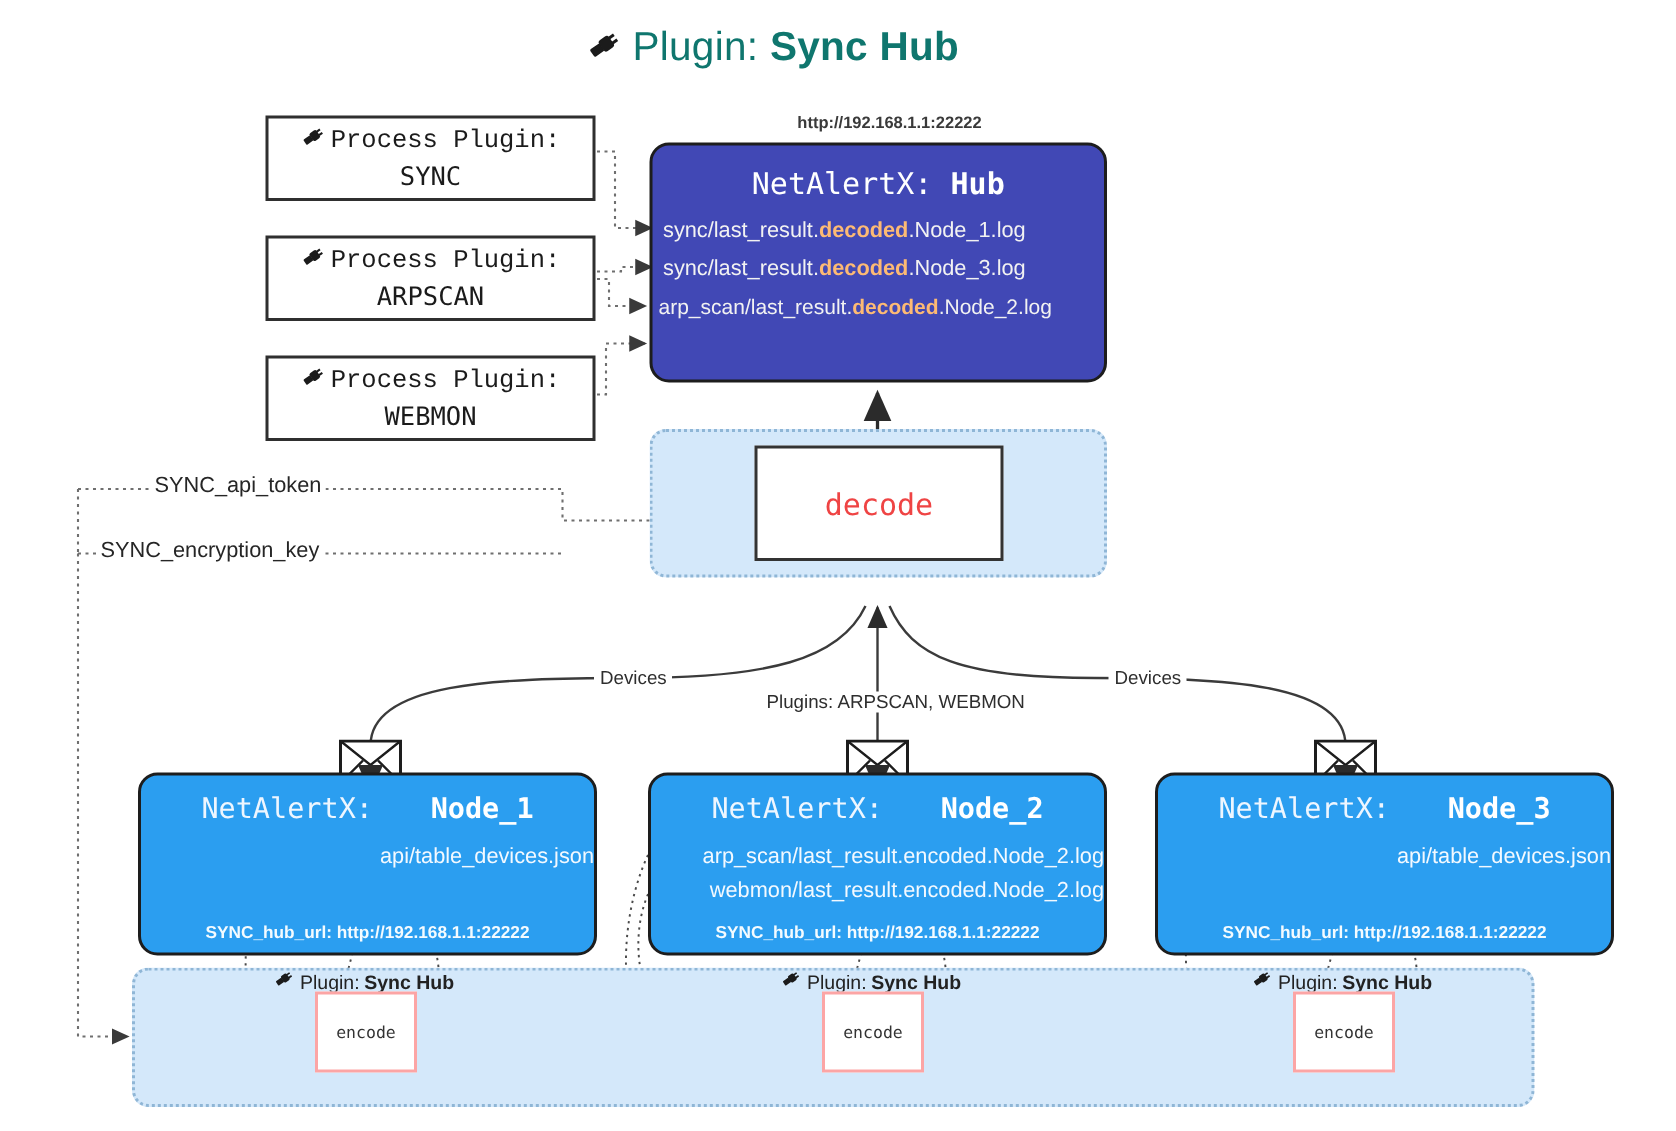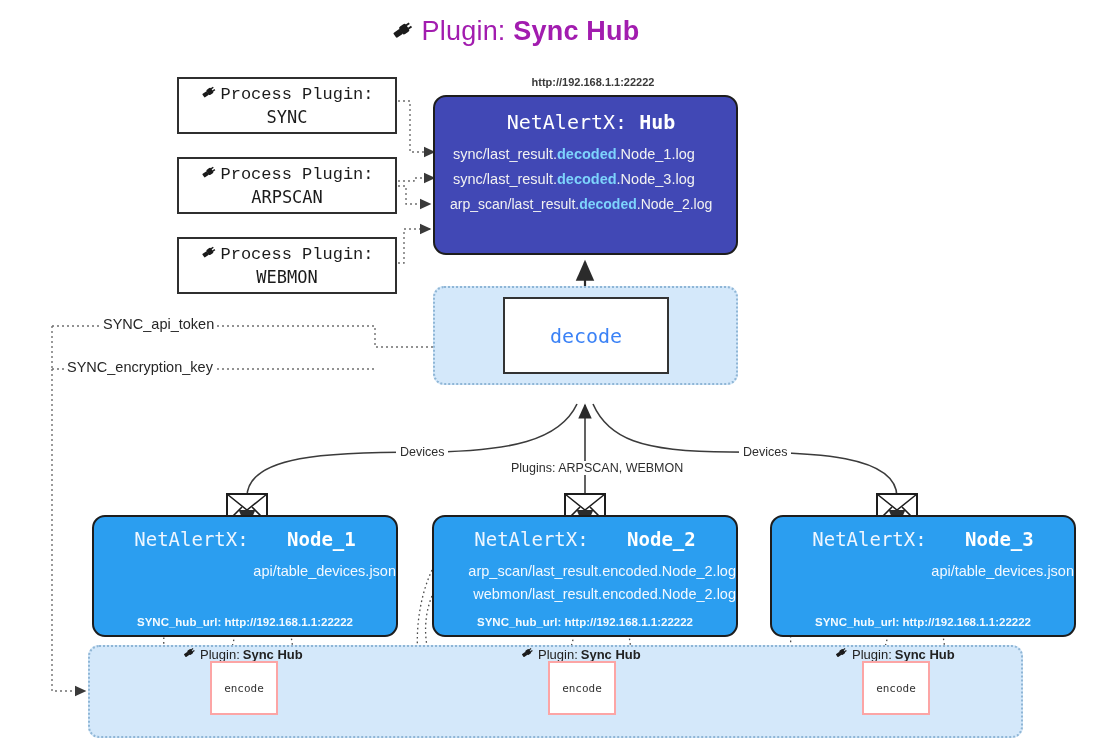--- a/index.html
+++ b/index.html
@@ -11,21 +11,21 @@
     overflow:hidden;
     position:relative;
   }
   #stage{position:absolute;left:0;top:0;width:1117px;height:754px;}
   svg#wires{position:absolute;left:0;top:0;width:1117px;height:754px;pointer-events:none;}
   .abs{position:absolute;box-sizing:border-box;}
 
   
   #title{
     left:0;top:16px;width:1029px;text-align:center;
-    font-size:27px;color:#a21caf;letter-spacing:.2px;
+    font-size:27px;color:#0f766e;letter-spacing:.2px;
   }
   #title .plug{display:inline-block;vertical-align:-3px;margin-right:6px;}
   #title .b{font-weight:bold;}
 
   
   .proc{
     width:220px;height:57px;
     border:2px solid #2f2f2f;background:#ffffff;
     font-family:"DejaVu Sans Mono","Liberation Mono",monospace;
     font-size:17px;color:#1b1b1b;
@@ -37,47 +37,46 @@
 
   
   #hub-url{
     left:443px;top:76px;width:300px;text-align:center;
     font-size:11px;font-weight:bold;color:#3a3a3a;
   }
   #hub{
     left:433px;top:95px;width:305px;height:160px;
     background:#4148b5;border:2.5px solid #1d1d1d;border-radius:13px;
     color:#ffffff;
-    padding-left:11px;
   }
   #hub .hub-title{
     text-align:center;margin-top:13px;
     font-family:"DejaVu Sans Mono","Liberation Mono",monospace;
     font-size:20px;color:#ffffff;
   }
   #hub .hub-title .b{font-weight:bold;}
   #hub .logs{margin-top:8px;}
   #hub .logline{
     font-size:14.5px;color:#f2f2f2;white-space:nowrap;
     line-height:1.72;padding-left:7px;
   }
-  #hub .logline .b{font-weight:bold;color:#7dd3fc;}
+  #hub .logline .b{font-weight:bold;color:#fdba74;}
   #hub .logline.wide{padding-left:4px;font-size:14px;}
 
   
   #decode-wrap{
     left:433px;top:286px;width:305px;height:99px;
     background:#d4e8fa;border:2px dotted #8fb6d6;border-radius:11px;
   }
   #decode{
     left:503px;top:297px;width:166px;height:77px;
     background:#ffffff;border:2.2px solid #333333;
     display:flex;align-items:center;justify-content:center;
     font-family:"DejaVu Sans Mono","Liberation Mono",monospace;
-    font-size:20px;color:#3b82f6;
+    font-size:20px;color:#ef4444;
   }
 
   
   .edgelabel{
     font-size:12.5px;color:#2e2e2e;background:#ffffff;
     padding:0 4px;white-space:nowrap;
   }
 
   
   .node{

